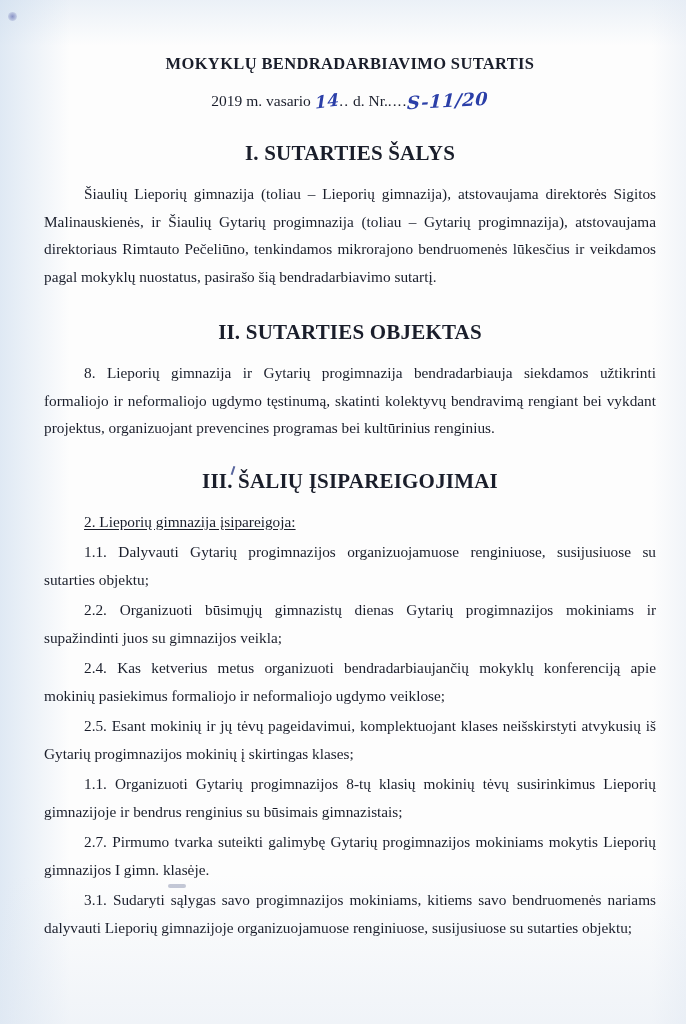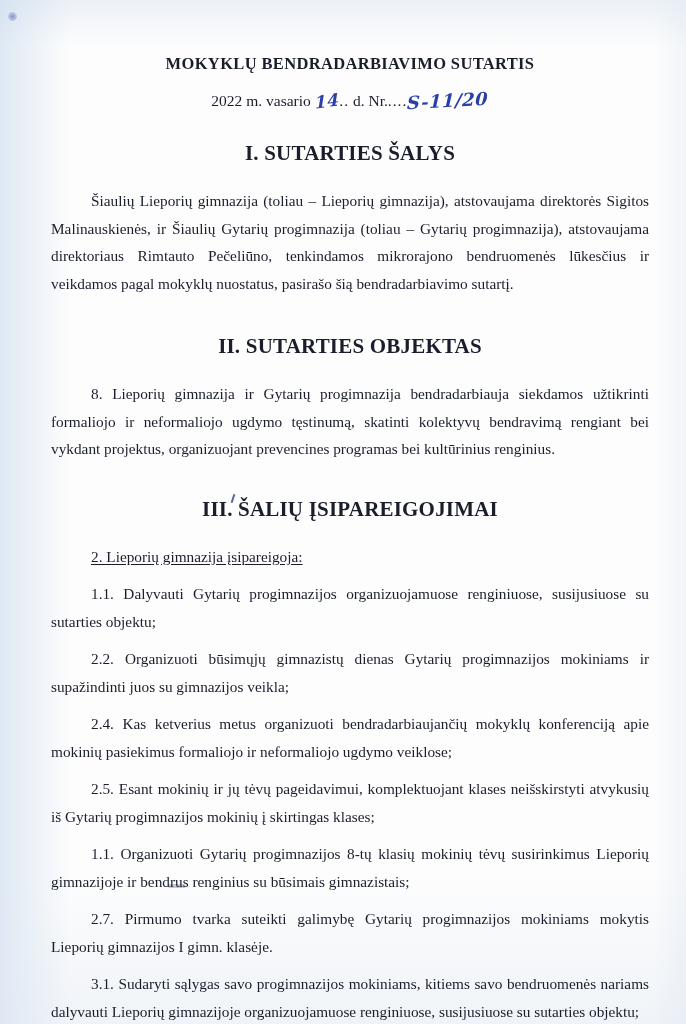--- a/index.html
+++ b/index.html
@@ -106,21 +106,21 @@
     left: 50%;
     margin-left: -118px;
     top: 24px;
     width: 2px;
     height: 9px;
     background: #3b4a8c;
     transform: rotate(18deg);
     opacity: 0.85;
   }
   p.body {
-    margin: 7px;
+    margin: 0;
     padding-top: 9px;
     font-size: 15.3px;
     line-height: 27.5px;
     text-align: justify;
     text-justify: inter-word;
     text-indent: 40px;
     hyphens: none;
   }
   p.body.tight { padding-top: 3px; }
   p.body.first-sec { padding-top: 14px; }
@@ -149,21 +149,21 @@
   <div class="scan-tint-right"></div>
   <div class="scan-tint-bottom"></div>
   <div class="ink-speck"></div>
   <div class="smudge"></div>
 
   <div class="content">
 
     <h1 class="doc-title">MOKYKLŲ BENDRADARBIAVIMO SUTARTIS</h1>
 
     <p class="date-line">
-      <span>2022 m. vasario</span>
+      <span>2019 m. vasario</span>
       <span class="hand hand-day">14</span><span class="dots">..</span>
       <span>d. Nr.</span><span class="dots">....</span><span class="hand hand-nr">S-11/20</span>
     </p>
 
     <h2 class="section-head sec-1">I. SUTARTIES ŠALYS</h2>
     <p class="body first-sec">Šiaulių Lieporių gimnazija (toliau – Lieporių gimnazija), atstovaujama direktorės Sigitos Malinauskienės, ir Šiaulių Gytarių progimnazija (toliau – Gytarių   progimnazija), atstovaujama direktoriaus Rimtauto  Pečeliūno, tenkindamos  mikrorajono bendruomenės lūkesčius ir veikdamos pagal mokyklų nuostatus, pasirašo šią bendradarbiavimo sutartį.</p>
 
     <h2 class="section-head sec-2">II.  SUTARTIES OBJEKTAS</h2>
     <p class="body first-sec">8. Lieporių gimnazija ir Gytarių progimnazija bendradarbiauja siekdamos užtikrinti formaliojo ir neformaliojo ugdymo tęstinumą, skatinti kolektyvų bendravimą rengiant bei vykdant projektus, organizuojant prevencines programas bei kultūrinius renginius.</p>
 

